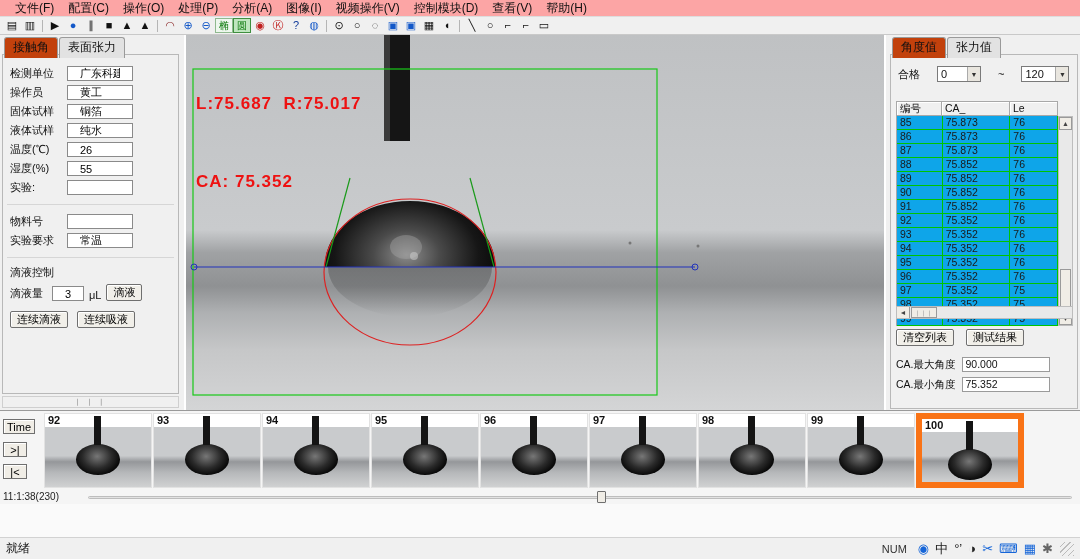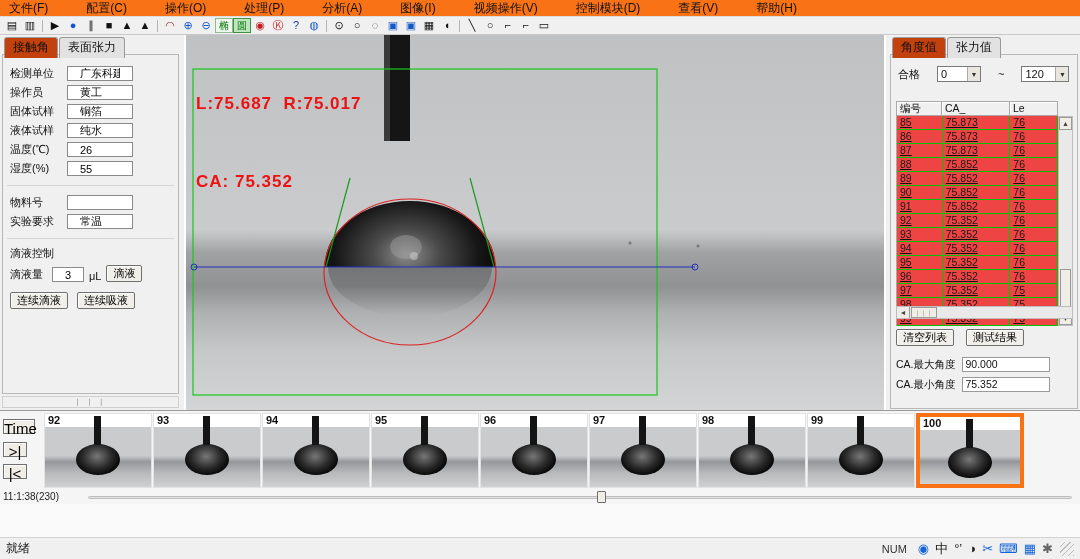--- a/index.html
+++ b/index.html
@@ -1,20 +1,20 @@
 <!DOCTYPE html>
 <html><head>
 <meta charset="utf-8">
 <style>
   * { box-sizing: border-box; margin: 0; padding: 0; }
   body { background:#888; font-family:"Liberation Sans",sans-serif; }
   .app { position:relative; width:1080px; height:559px; background:#f0f0f0; overflow:hidden; font-size:12px; color:#111; }
 
   
-  .menubar { position:absolute; top:0; left:0; right:0; height:17px; background:#f97316; border-bottom:1px solid #ddd; display:flex; align-items:center; padding-left:2px;gap:24px; }
+  .menubar { position:absolute; top:0; left:0; right:0; height:17px; background:#fca5a5; border-bottom:1px solid #ddd; display:flex; align-items:center; padding-left:8px; }
   .menu-item { padding:0 7px; font-size:12px; line-height:16px; cursor:default; }
   .toolbar { position:absolute; top:17px; left:0; right:0; height:18px; background:#f0f0f0; border-bottom:1px solid #c9c9c9; display:flex; align-items:center; padding-left:3px; }
   .tb-btn { min-width:18px; height:15px; display:flex; align-items:center; justify-content:center; font-size:11px; line-height:1; border:1px solid transparent; cursor:default; }
   .tb-btn.boxed { border:1px solid #8fb98f; background:#eef7ee; font-size:10px; }
   .tb-btn.active { background:#bfe6bf; border:1px solid #3f8f3f; }
   .tb-sep { width:1px; height:12px; background:#b5b5b5; margin:0 3px; }
 
   
   .left-panel { position:absolute; top:35px; left:0; width:182px; height:375px; background:#f0f0f0; }
   .tabs { position:absolute; top:2px; left:4px; display:flex; z-index:2; }
@@ -42,40 +42,40 @@
   .qrow { position:absolute; top:11px; left:7px; display:flex; align-items:center; gap:17px; font-size:11px; }
   .dd { display:inline-flex; width:44px; height:16px; border:1px solid #7a7a7a; background:#fff; font-size:11px; align-items:center; cursor:default; }
   .dd .v { flex:1; padding-left:3px; }
   .dd .ar { width:13px; align-self:stretch; background:#e9e6df; border-left:1px solid #aaa; font-size:7px; display:flex; align-items:center; justify-content:center; color:#333; }
   .rtable { position:absolute; top:46px; left:5px; width:177px; }
   .thead { display:flex; height:15px; }
   .hcell { background:#f0f0f0; border:1px solid #a8a8a8; border-left:none; box-shadow:inset 1px 1px 0 #fff; font-size:10.5px; padding-left:3px; line-height:13px; }
   .hcell:first-child { border-left:1px solid #a8a8a8; }
   .c0 { width:46px; } .c1 { width:68px; } .c2 { width:48px; }
   .tbody { width:162px; background:#fff; border-left:1px solid #a8a8a8; }
-  .trow { display:flex; height:14px; background:#ef4444; border-bottom:1px solid #00c400;text-decoration:underline; }
+  .trow { display:flex; height:14px; background:#0ea5e9; border-bottom:1px solid #00c400; }
   .tcell { font-size:10.5px; line-height:13px; padding-left:3px; color:#1a1a1a; border-right:1px solid #00c400; overflow:hidden; white-space:nowrap; }
   .vscroll { position:absolute; top:15px; left:162px; width:15px; height:210px; background:#e9e9e9; border:1px solid #bdbdbd; }
   .sbtn { height:13px; background:#f0ede6; border:1px solid #9a9a9a; font-size:7px; display:flex; align-items:center; justify-content:center; color:#444; }
   .sbtn.down { position:absolute; bottom:0; left:0; right:0; }
   .sbtn.up { position:absolute; top:0; left:0; right:0; }
   .sthumb { position:absolute; bottom:14px; left:1px; right:1px; height:42px; background:#f0ede6; border:1px solid #9a9a9a; }
   .hscroll { position:absolute; top:251px; left:5px; width:177px; height:13px; background:#e9e9e9; border:1px solid #bdbdbd; display:flex; align-items:center; }
   .hs-ar { width:13px; height:11px; background:#f0ede6; border-right:1px solid #9a9a9a; font-size:7px; display:flex; align-items:center; justify-content:center; color:#444; }
   .hs-thumb { width:26px; height:11px; background:#f0ede6; border:1px solid #9a9a9a; margin-left:1px; display:flex; align-items:center; justify-content:center; font-size:6px; color:#999; letter-spacing:1px; }
   .rbtns { position:absolute; top:274px; left:5px; display:flex; gap:12px; }
   .statrow { position:absolute; left:5px; display:flex; align-items:center; font-size:10.5px; }
   .statrow .sv { width:88px; height:15px; background:#fff; border:1px solid #9a9a9a; margin-left:6px; padding:0 3px; font-size:10.5px; line-height:13px; }
 
   
   .filmstrip { position:absolute; top:410px; left:0; right:0; height:80px; background:#f5f5f5; border-top:1px solid #9a9a9a; }
-  .fs-btn { position:absolute; left:3px; border:1px solid #6f6f6f; background:#f0ede6; box-shadow:inset 1px 1px 0 #fff; font-size:15px; text-align:center; cursor:default; }
+  .fs-btn { position:absolute; left:3px; border:1px solid #6f6f6f; background:#f0ede6; box-shadow:inset 1px 1px 0 #fff; font-size:11px; text-align:center; cursor:default; }
   .thumbs { position:absolute; left:44px; top:2px; display:flex; }
   .thumb { position:relative; width:108px; height:75px; background:#fff; margin-right:1px; border:1px solid #e2e2e2; overflow:hidden; }
-  .thumb.sel { border:4px solid #f97316;padding-left:33px; }
+  .thumb.sel { border:6px solid #f97316;padding-left:33px; }
   .thumb .num { position:absolute; top:0; left:3px; font-size:11px; font-weight:bold; color:#111; z-index:3; }
   .timg { position:absolute; left:0; right:0; top:13px; bottom:0; background:linear-gradient(180deg,#c9cbcd 0%,#c9cbcd 48%,#95979a 58%,#b6b8ba 76%,#d0d1d2 100%); }
   .tneedle { position:absolute; left:50%; margin-left:-4px; top:2px; width:7px; height:29px; background:#141414; z-index:2; }
   .tdrop { position:absolute; left:50%; top:17px; margin-left:-22px; width:44px; height:31px; border-radius:50%; background:radial-gradient(ellipse at 48% 40%, #777 0%, #2a2a2a 45%, #000 78%); }
 
   
   .slider-row { position:absolute; top:490px; left:0; right:0; height:14px; background:#f5f5f5; }
   .timestamp { position:absolute; left:3px; top:1px; font-size:10px; color:#222; }
   .slider-track { position:absolute; left:88px; right:8px; top:6px; height:3px; background:#e2e2e2; border:1px solid #bdbdbd; border-radius:2px; }
   .slider-thumb { position:absolute; left:597px; top:1px; width:9px; height:12px; background:#f0ede6; border:1px solid #6f6f6f; border-radius:1px; }
@@ -167,20 +167,24 @@
             <span class="flabel">液体试样</span>
             <input class="fld" type="text" value="纯水" style="">
           </div>
           <div class="fieldrow">
             <span class="flabel">温度(℃)</span>
             <input class="fld" type="text" value="26" style="">
           </div>
           <div class="fieldrow">
             <span class="flabel">湿度(%)</span>
             <input class="fld" type="text" value="55" style="">
+          </div>
+          <div class="fieldrow">
+            <span class="flabel">实验:</span>
+            <input class="fld" type="text" style="">
           </div>
         </div>
       <div class="divider"></div>
       <div>
           <div class="fieldrow">
             <span class="flabel">物料号</span>
             <input class="fld" type="text" style="">
           </div>
           <div class="fieldrow">
             <span class="flabel">实验要求</span>

